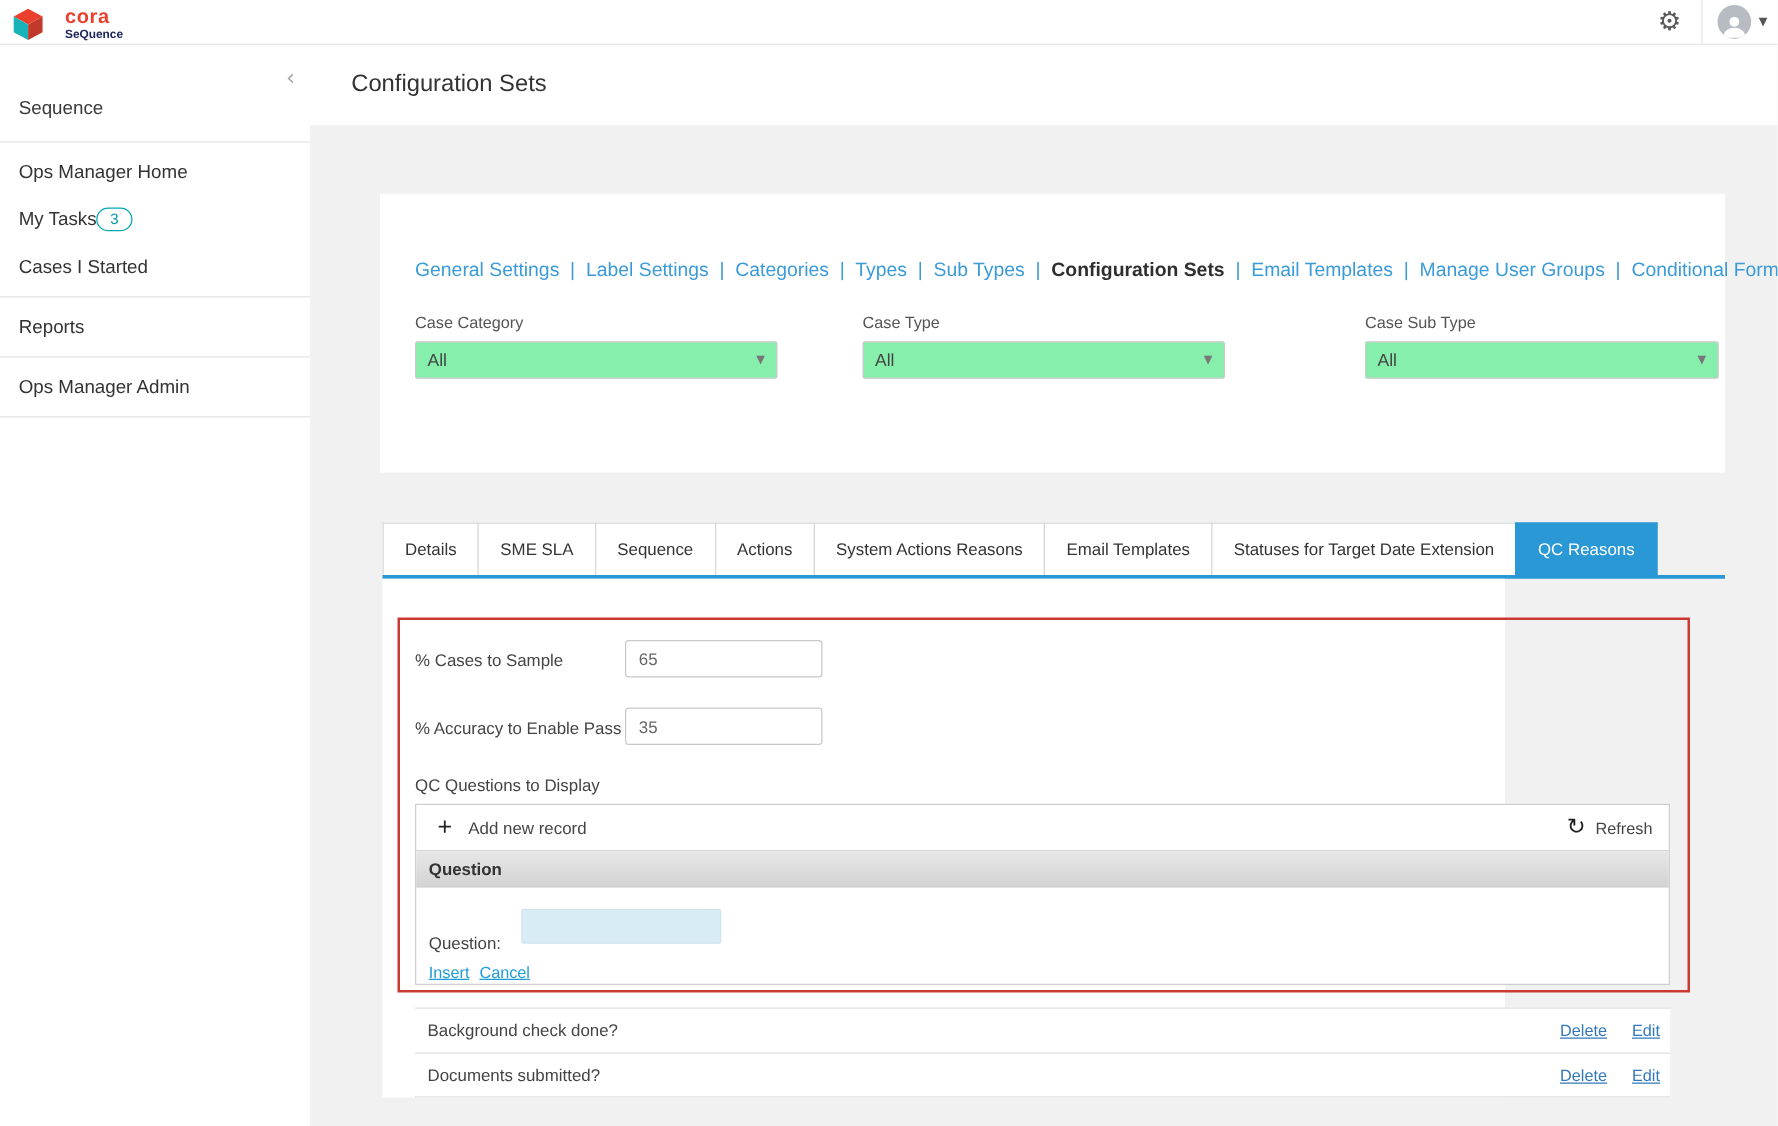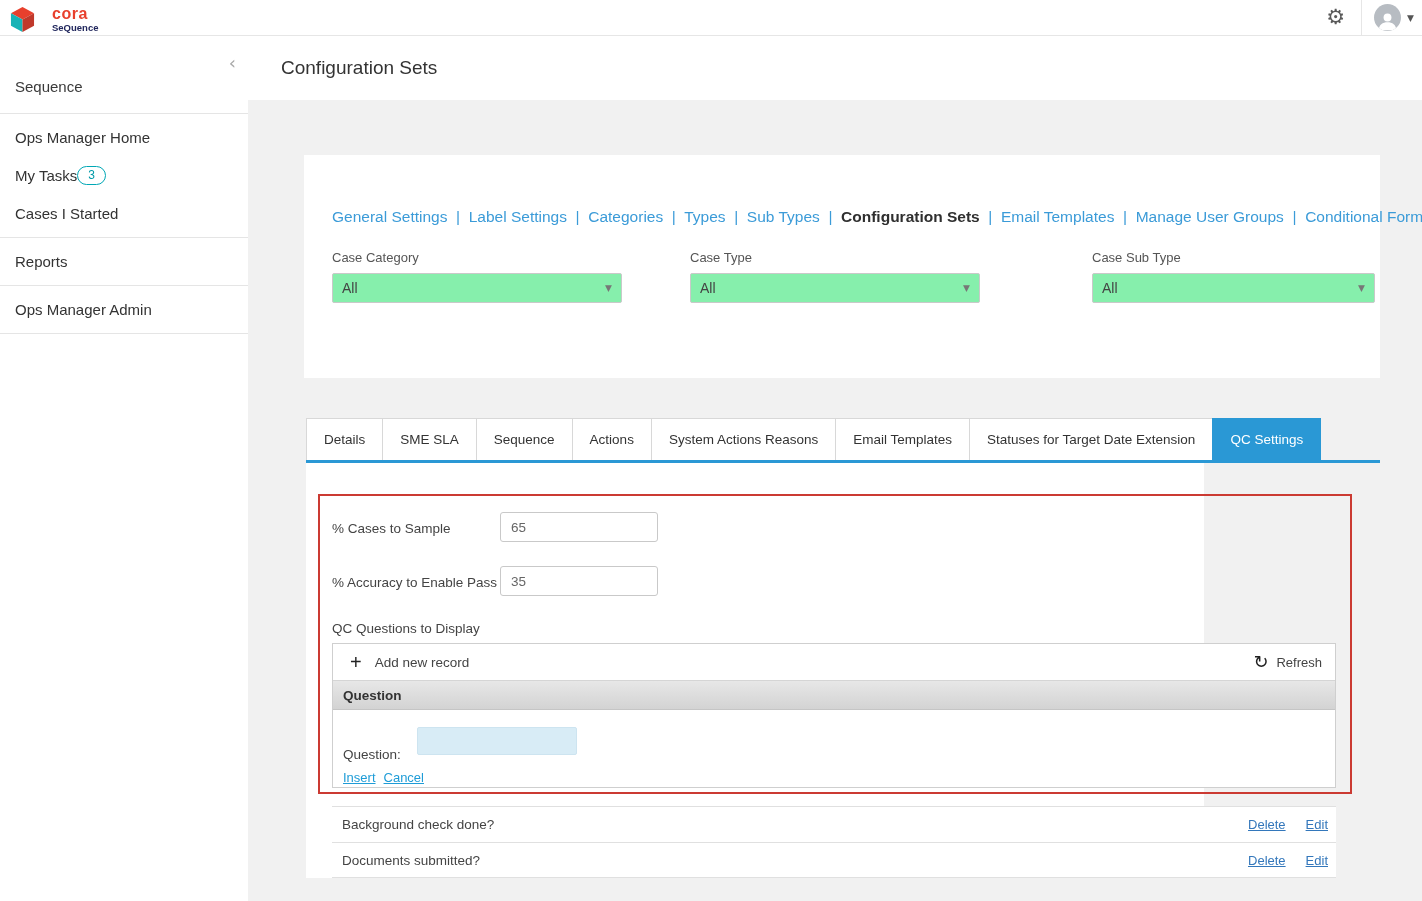--- a/index.html
+++ b/index.html
@@ -191,21 +191,21 @@
 
     <div class="tabs-area">
       <div class="tabs">
         <div class="tab">Details</div>
         <div class="tab">SME SLA</div>
         <div class="tab">Sequence</div>
         <div class="tab">Actions</div>
         <div class="tab">System Actions Reasons</div>
         <div class="tab">Email Templates</div>
         <div class="tab">Statuses for Target Date Extension</div>
-        <div class="tab active">QC Settings</div>
+        <div class="tab active">QC Reasons</div>
       </div>
       <div class="tabs-underline"></div>
     </div>
 
     <div class="panel">
       <div class="redbox">
         <label class="field-label lbl1">% Cases to Sample</label>
         <input class="field-input inp1" type="text" value="65" style="">
         <label class="field-label lbl2">% Accuracy to Enable Pass</label>
         <input class="field-input inp2" type="text" value="35" style="">

